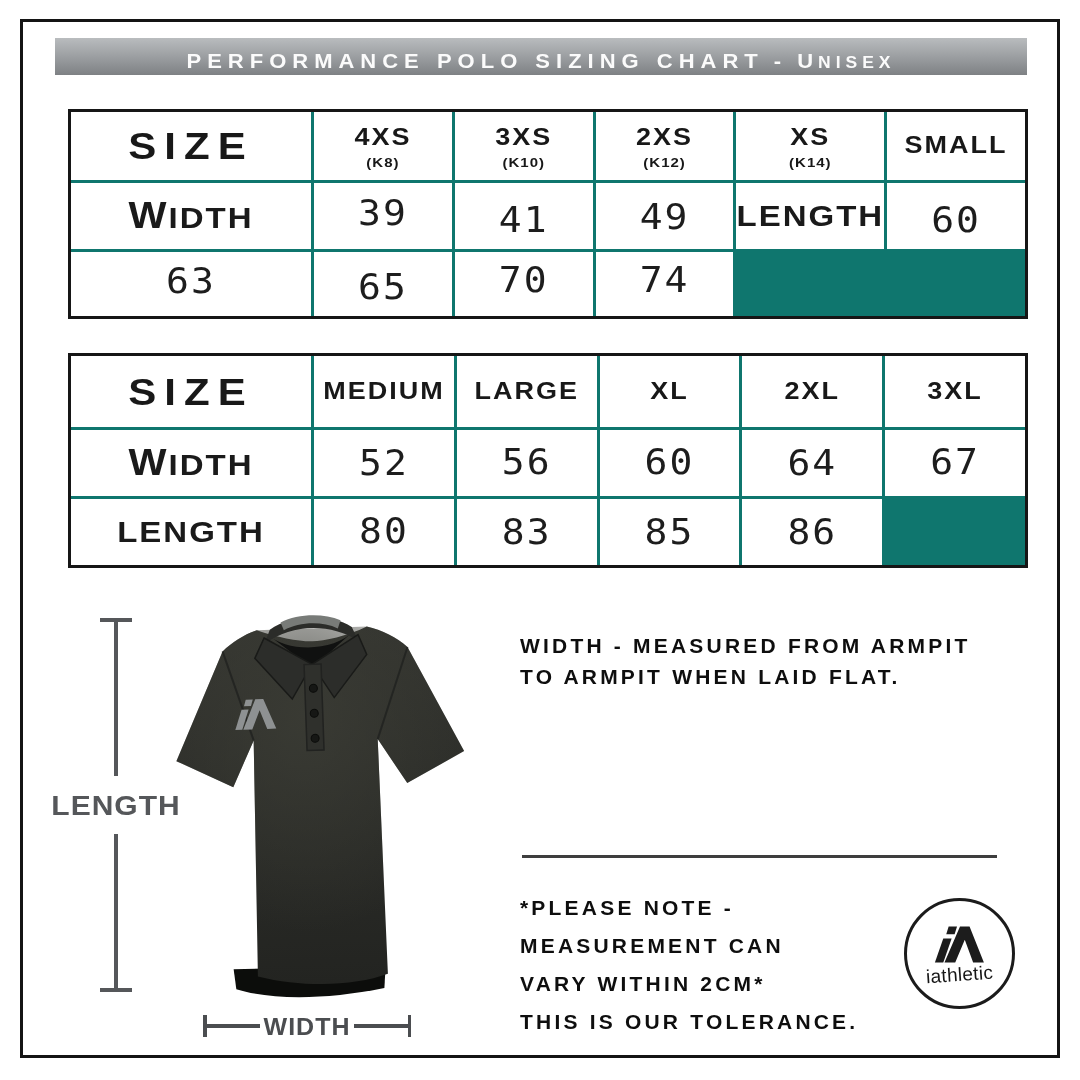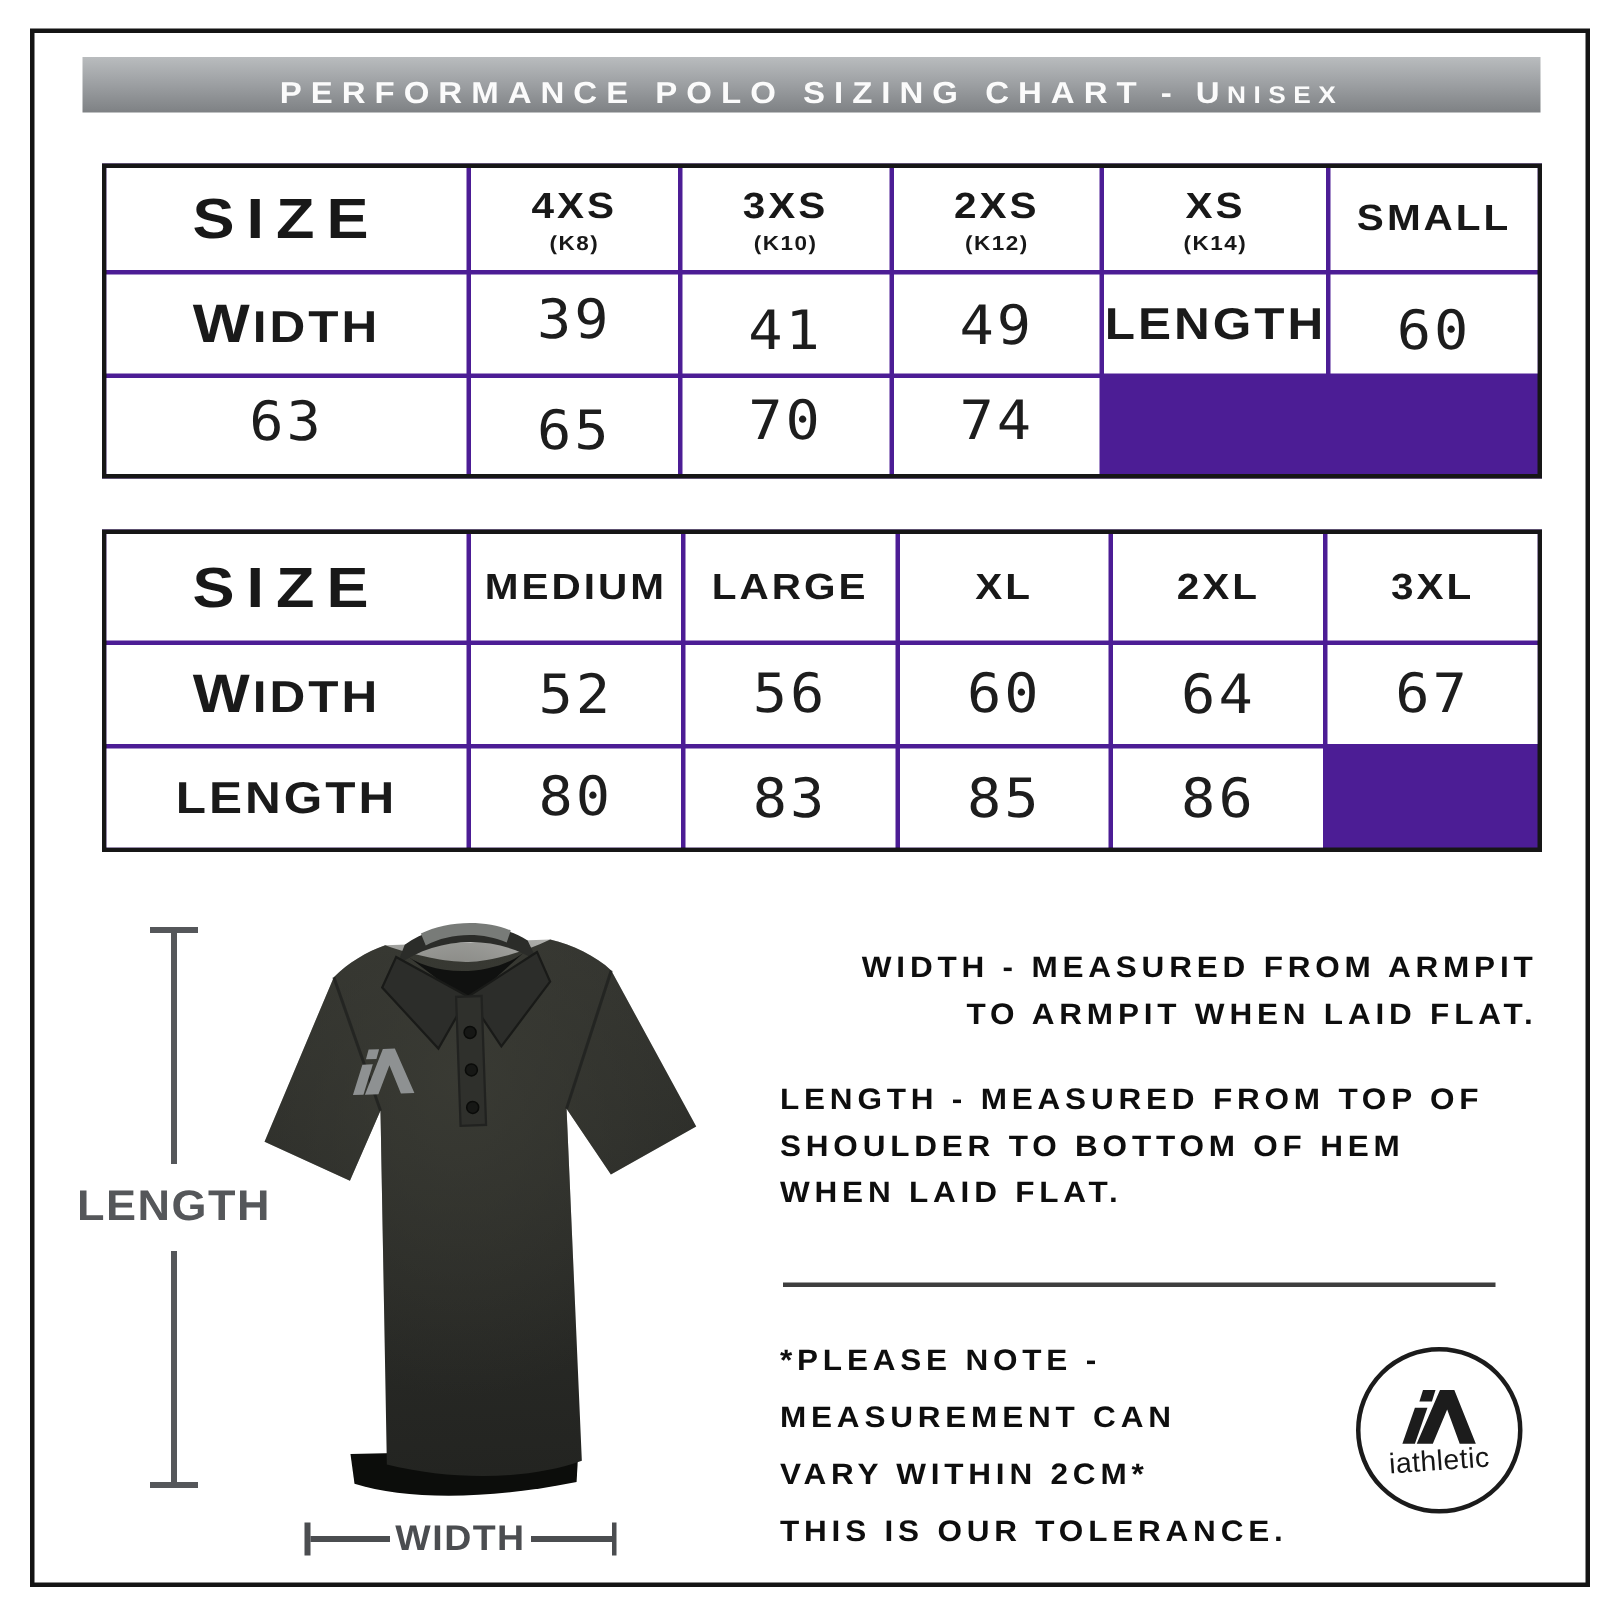--- a/index.html
+++ b/index.html
@@ -14,21 +14,21 @@
           display:flex;align-items:flex-end;justify-content:center;color:#fbfbfb;
           font-weight:bold;font-size:22px;letter-spacing:6px;}
   .banner .sq{display:inline-block;transform:scaleY(.92);white-space:nowrap;}
   .banner .sep{margin:0 10px;}
   .banner .suffix{font-size:17.5px;letter-spacing:5px;}
   .banner .suffix::first-letter{font-size:22px;}
 
   
   .size-table{position:absolute;left:68px;width:954px;display:grid;
               grid-template-columns:240px repeat(5,1fr);
-              background:#4c1d95;border:3px solid #161616;grid-gap:3px;}
+              background:#0f766e;border:3px solid #161616;grid-gap:3px;}
   #table1{top:109px;grid-template-rows:68px 66px 64px;}
   #table2{top:353px;grid-template-rows:71px 66px 66px;}
   .t-cell{background:#ffffff;display:flex;flex-direction:column;align-items:center;justify-content:center;}
   .size-head{font-size:42px;font-weight:bold;letter-spacing:8px;color:#181818;}
   .col-name{font-size:27px;font-weight:bold;letter-spacing:2px;color:#181818;}
   .col-sub{font-size:15px;font-weight:bold;letter-spacing:1px;color:#181818;margin-top:1px;}
   .row-label{font-size:33px;font-weight:bold;letter-spacing:2px;color:#1a1a1a;}
   .fbig::first-letter{font-size:1.22em;}
   .sq{display:inline-block;transform:scaleY(.9);white-space:nowrap;}
   .num{font-family:"DejaVu Sans Mono","Liberation Sans",monospace;font-size:38px;
@@ -53,21 +53,21 @@
   .wid-label{font-size:25px;font-weight:bold;letter-spacing:1px;margin:0 4px;
              white-space:nowrap;transform:scaleY(.95);}
 
   
   .shirt{position:absolute;left:168px;top:606px;width:312px;height:404px;}
 
   
   .note-block{position:absolute;left:520px;width:505px;color:#0e0e0e;font-weight:bold;}
   .note-line{font-size:21px;letter-spacing:3.2px;line-height:31px;transform:scaleY(.94);
              transform-origin:left center;white-space:nowrap;}
-  #width-note{top:630px;text-align:right;}
+  #width-note{top:630px;}
   #length-note{top:718px;}
   .divider{position:absolute;left:522px;top:855px;width:475px;height:3px;background:#3e3e3e;}
   #tolerance{top:889px;}
   #tolerance .note-line{line-height:38px;}
 
   
   .brand-circle{position:absolute;left:904px;top:898px;width:105px;height:105px;
                 border:3.5px solid #1b1b1b;border-radius:50%;background:#fff;
                 display:flex;flex-direction:column;align-items:center;justify-content:center;}
   .brand-mark{width:60px;height:43px;margin-top:2px;}
@@ -252,25 +252,20 @@
     <div class="seg-h"></div>
     <div class="wid-label">WIDTH</div>
     <div class="seg-h"></div>
     <div class="cap-v"></div>
   </div>
 
   <div id="width-note" class="note-block">
     <div class="note-line">WIDTH - MEASURED FROM ARMPIT</div>
     <div class="note-line">TO ARMPIT WHEN LAID FLAT.</div>
   </div>
-  <div id="length-note" class="note-block">
-    <div class="note-line">LENGTH - MEASURED FROM TOP OF</div>
-    <div class="note-line">SHOULDER TO BOTTOM OF HEM</div>
-    <div class="note-line">WHEN LAID FLAT.</div>
-  </div>
 
   <div class="divider"></div>
 
   <div id="tolerance" class="note-block">
     <div class="note-line">*PLEASE NOTE -</div>
     <div class="note-line">MEASUREMENT CAN</div>
     <div class="note-line">VARY WITHIN 2CM*</div>
     <div class="note-line">THIS IS OUR TOLERANCE.</div>
   </div>
 

